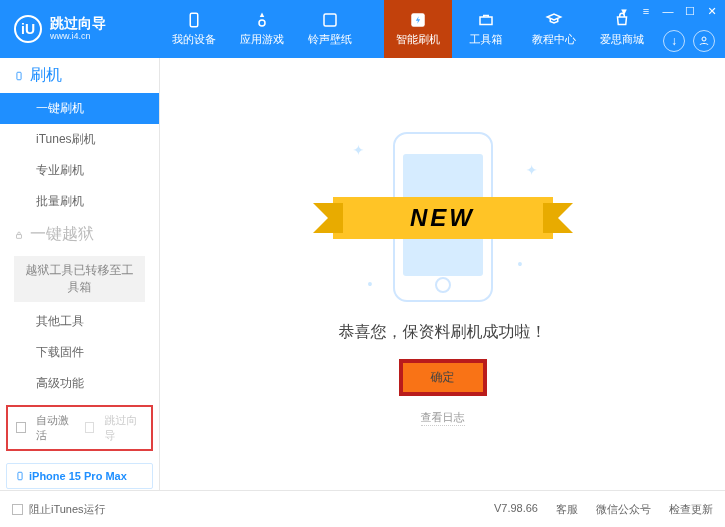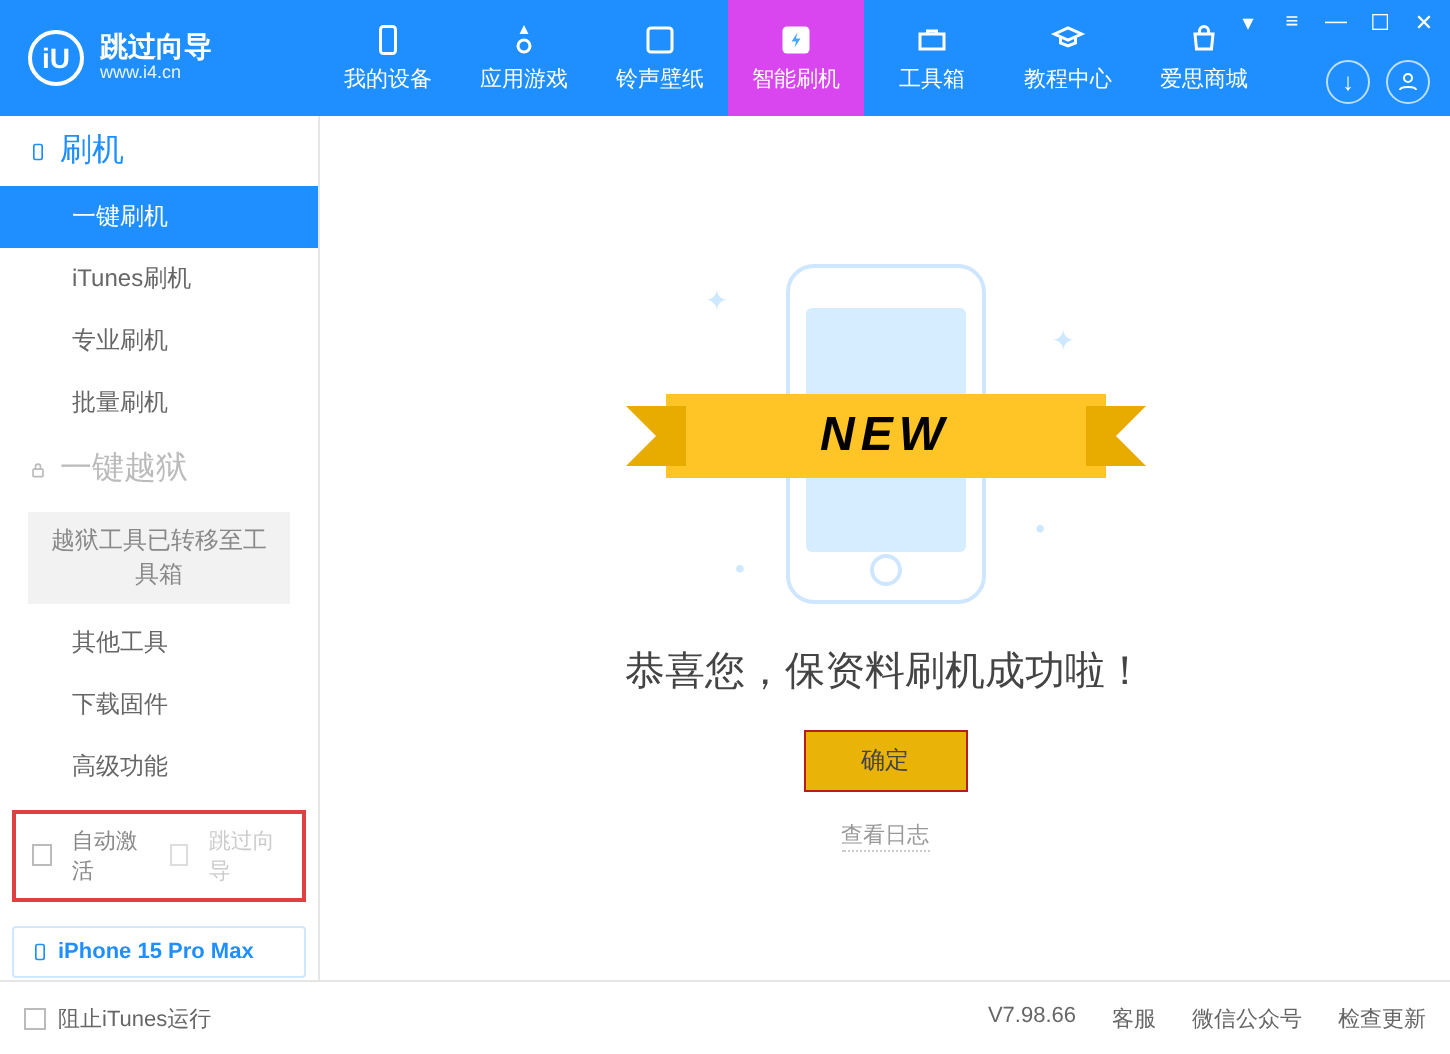--- a/index.html
+++ b/index.html
@@ -7,21 +7,21 @@
 
 .header { background: #1f8fff; height: 58px; display: flex; align-items: center; position: relative; }
 .logo-area { display: flex; align-items: center; padding-left: 14px; width: 160px; }
 .logo-circle { width: 28px; height: 28px; border: 2px solid #fff; border-radius: 50%; display: flex; align-items: center; justify-content: center; color: #fff; font-weight: bold; font-size: 14px; }
 .logo-text { color: #fff; margin-left: 8px; }
 .logo-text .cn { font-size: 14px; font-weight: bold; display: block; line-height: 1.1; }
 .logo-text .url { font-size: 9px; display: block; line-height: 1.1; opacity: 0.9; }
 
 .top-nav { display: flex; height: 100%; flex: 1; }
 .nav-item { width: 68px; display: flex; flex-direction: column; align-items: center; justify-content: center; color: #fff; font-size: 11px; cursor: pointer; gap: 3px; }
-.nav-item.active { background: #d946ef; }
+.nav-item.active { background: #c2410c; margin-left: 20px; }
 .nav-icon { width: 18px; height: 18px; display: flex; align-items: center; justify-content: center; }
 
 .header-right { position: absolute; right: 6px; top: 4px; display: flex; gap: 8px; color: #fff; }
 .win-btn { width: 14px; height: 14px; display: flex; align-items: center; justify-content: center; cursor: pointer; font-size: 11px; }
 .header-circles { position: absolute; right: 10px; bottom: 6px; display: flex; gap: 8px; }
 .hc { width: 22px; height: 22px; border: 1.5px solid rgba(255,255,255,0.7); border-radius: 50%; display: flex; align-items: center; justify-content: center; color: #fff; cursor: pointer; font-size: 12px; }
 
 .body-row { display: flex; height: 432px; }
 .sidebar { width: 160px; border-right: 1px solid #e6e6e6; display: flex; flex-direction: column; font-size: 12px; }
 .conn-status { padding: 8px 12px; font-size: 11px; color: #666; }
@@ -45,22 +45,22 @@
 .illustration { position: relative; width: 200px; height: 180px; }
 .phone { position: absolute; left: 50px; top: 10px; width: 100px; height: 170px; background: #fff; border: 2px solid #cfe6ff; border-radius: 14px; }
 .phone::before { content: ""; position: absolute; left: 8px; top: 20px; right: 8px; bottom: 24px; background: #d6ecff; border-radius: 3px; }
 .phone::after { content: ""; position: absolute; left: 50%; bottom: 7px; width: 12px; height: 12px; border: 2px solid #cfe6ff; border-radius: 50%; transform: translateX(-50%); }
 .ribbon { position: absolute; left: -10px; top: 75px; width: 220px; height: 42px; background: #ffc426; display: flex; align-items: center; justify-content: center; color: #000000; font-weight: 900; font-size: 24px; font-style: italic; letter-spacing: 3px; }
 .ribbon::before, .ribbon::after { content: ""; position: absolute; top: 6px; width: 0; height: 0; border: 15px solid #e8ab00; }
 .ribbon::before { left: -20px; border-left-color: transparent; }
 .ribbon::after { right: -20px; border-right-color: transparent; }
 .sparkle { position: absolute; color: #cde8ff; font-size: 14px; }
 
-.success-text { margin-top: 20px; font-size: 20px; color: #444; }
-.ok-btn { margin-top: 16px; padding: 6px 28px; border: 1px solid #b91c1c; background: #eab308; font-size: 12px; cursor: pointer; color: #444; }
+.success-text { margin-top: 20px; font-size: 16px; color: #444; }
+.ok-btn { margin-top: 16px; padding: 6px 28px; border: 4px solid #b91c1c; background: #f97316; font-size: 12px; cursor: pointer; color: #444; }
 .log-link { margin-top: 14px; font-size: 11px; color: #999; cursor: pointer; border-bottom: 1px dotted #ccc; }
 
 .footer { height: 37px; border-top: 1px solid #e6e6e6; display: flex; align-items: center; font-size: 11px; color: #666; padding: 16px 12px; justify-content: space-between; }
 .footer-left { display: flex; align-items: center; gap: 6px; }
 .footer-right { display: flex; gap: 18px; }
 .small-icon { width: 10px; height: 10px; }
 </style>
 </head>
 <body>
 

